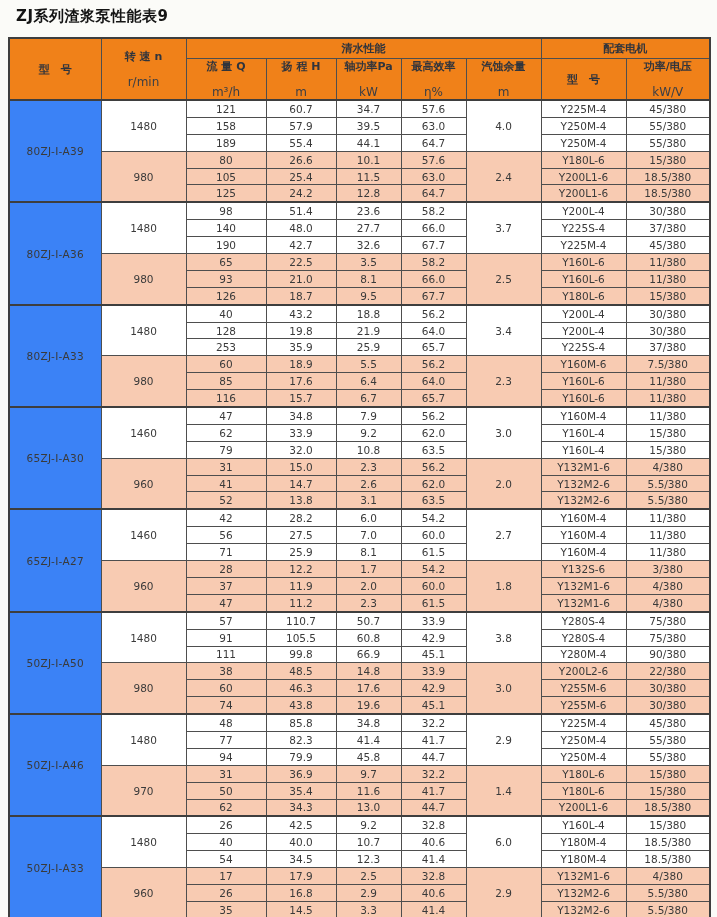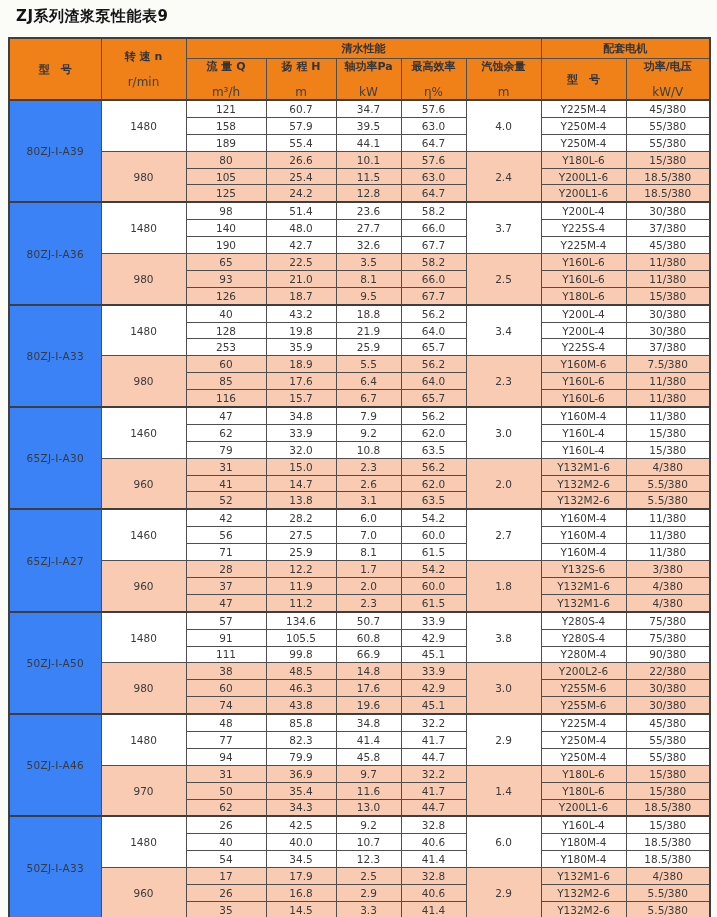--- a/index.html
+++ b/index.html
@@ -359,21 +359,21 @@
         <td>11.2</td>
         <td>2.3</td>
         <td>61.5</td>
         <td>Y132M1-6</td>
         <td>4/380</td>
       </tr>
       <tr class="group-start">
         <td rowspan="6" class="model-cell">50ZJ-I-A50</td>
         <td rowspan="3">1480</td>
         <td>57</td>
-        <td>134.6</td>
+        <td>110.7</td>
         <td>50.7</td>
         <td>33.9</td>
         <td rowspan="3">3.8</td>
         <td>Y280S-4</td>
         <td>75/380</td>
       </tr>
       <tr class="">
         <td>91</td>
         <td>105.5</td>
         <td>60.8</td>

